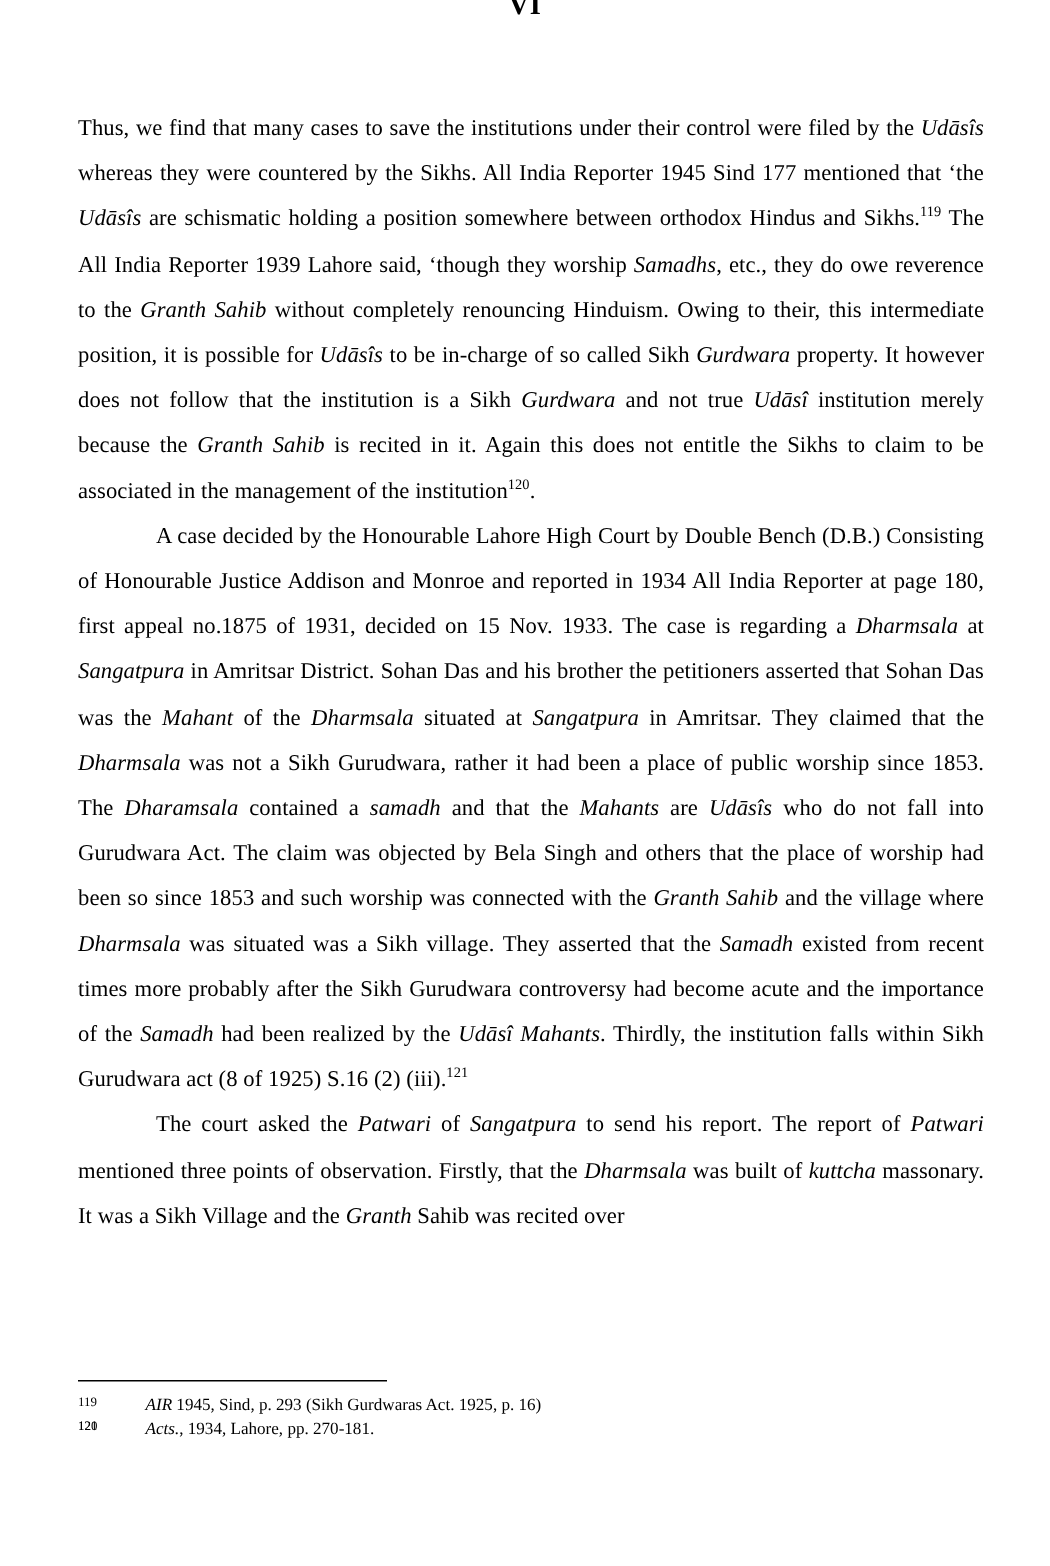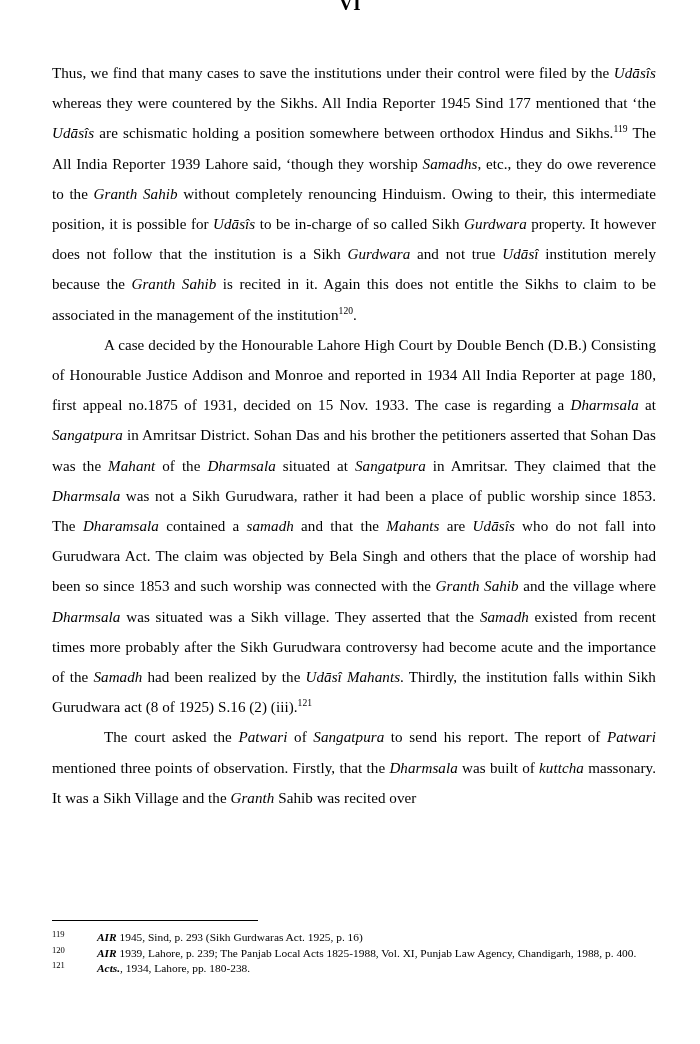--- a/index.html
+++ b/index.html
@@ -28,21 +28,21 @@
     width: 700px;
     text-align: center;
     font-size: 19px;
     font-weight: bold;
     letter-spacing: 0.5px;
     line-height: 26px;
   }
   .body-area {
     position: absolute;
     left: 52px;
-    top: 58px;
+    top: 71px;
     width: 604px;
   }
   p.para {
     margin: 0;
     font-size: 15.1px;
     line-height: 30.2px;
     text-align: justify;
     text-justify: inter-word;
     letter-spacing: 0.05px;
   }
@@ -80,21 +80,20 @@
   .fn-num {
     position: absolute;
     left: 0;
     top: -3px;
     font-size: 8.6px;
     width: 30px;
     text-align: left;
   }
   .fn-item i {
     font-style: italic;
-    font-weight: bold;
   }
 </style>
 </head>
 <body>
 
 <div class="page">
 
   <div class="chapter-head">VI</div>
 
   <div class="body-area">
@@ -106,22 +105,21 @@
   <div class="footnote-area">
     <div class="fn-rule"></div>
 
     <div class="fn-item">
       <span class="fn-num">119</span>
       <span class="fn-text"><i>AIR</i><span> 1945, Sind, p. 293 (Sikh Gurdwaras Act. 1925,  p. 16)</span></span>
     </div>
 
     <div class="fn-item">
       <span class="fn-num">120</span>
-      <span class="fn-text"><i>AIR</i><span> 1939, Lahore, p. 239; The Panjab Local Acts 1825-1988, Vol. XI, Punjab Law   Agency, Chandigarh, 1988, p. 400.</span></span>
     </div>
 
     <div class="fn-item">
       <span class="fn-num">121</span>
-      <span class="fn-text"><i>Acts.</i><span>, 1934, Lahore, pp. 180-238.</span></span>
+      <span class="fn-text"><i>Acts.</i><span>, 1934, Lahore, pp. 270-181.</span></span>
     </div>
   </div>
 
 </div>
 
 </body></html>

